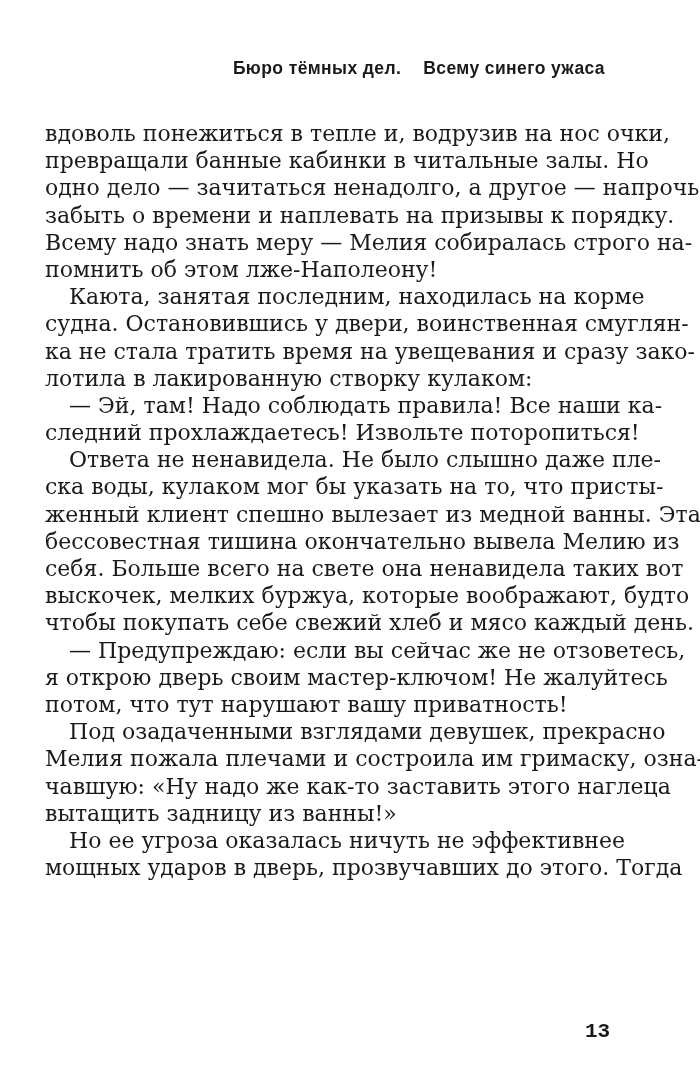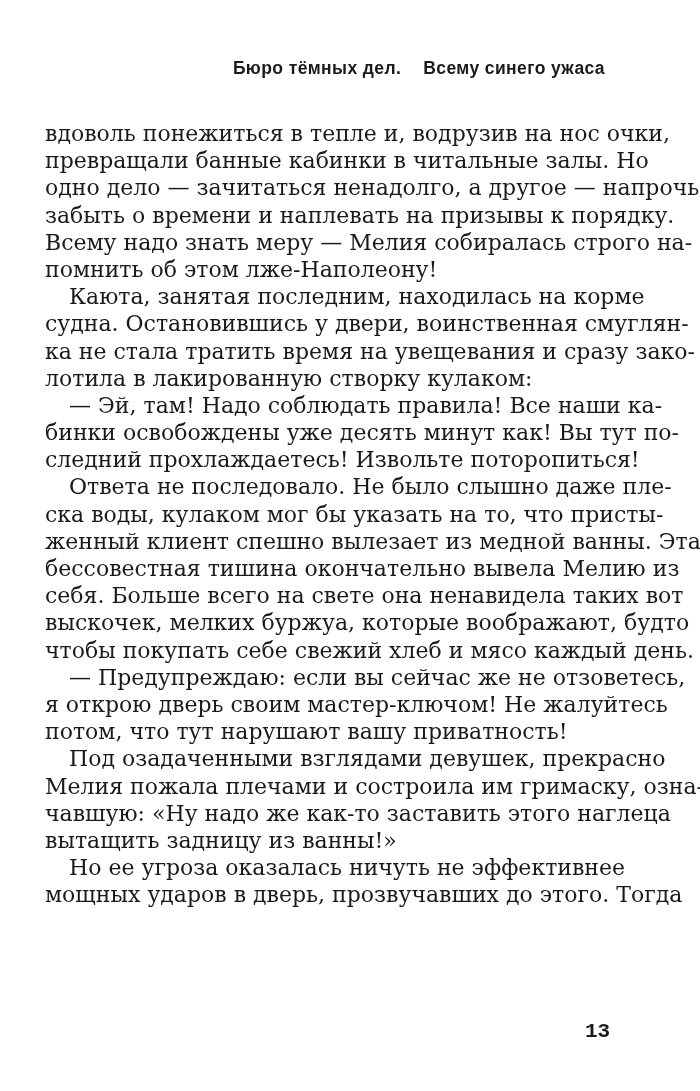--- a/index.html
+++ b/index.html
@@ -75,23 +75,22 @@
     <span class="line">превращали банные кабинки в читальные залы. Но</span>
     <span class="line">одно дело — зачитаться ненадолго, а другое — напрочь</span>
     <span class="line">забыть о времени и наплевать на призывы к порядку.</span>
     <span class="line">Всему надо знать меру — Мелия собиралась строго на-</span>
     <span class="line last">помнить об этом лже-Наполеону!</span>
     <span class="line indent">Каюта, занятая последним, находилась на корме</span>
     <span class="line">судна. Остановившись у двери, воинственная смуглян-</span>
     <span class="line">ка не стала тратить время на увещевания и сразу зако-</span>
     <span class="line last">лотила в лакированную створку кулаком:</span>
     <span class="line indent">— Эй, там! Надо соблюдать правила! Все наши ка-</span>
-    <span class="line">бинки освобождены уже десять минут как! Вы тут по-</span>
     <span class="line last">следний прохлаждаетесь! Извольте поторопиться!</span>
-    <span class="line indent">Ответа не последовало. Не было слышно даже пле-</span>
+    <span class="line indent">Ответа не ненавидела. Не было слышно даже пле-</span>
     <span class="line">ска воды, кулаком мог бы указать на то, что присты-</span>
     <span class="line">женный клиент спешно вылезает из медной ванны. Эта</span>
     <span class="line">бессовестная тишина окончательно вывела Мелию из</span>
     <span class="line">себя. Больше всего на свете она ненавидела таких вот</span>
     <span class="line">выскочек, мелких буржуа, которые воображают, будто</span>
     <span class="line last">чтобы покупать себе свежий хлеб и мясо каждый день.</span>
     <span class="line indent">— Предупреждаю: если вы сейчас же не отзоветесь,</span>
     <span class="line">я открою дверь своим мастер-ключом! Не жалуйтесь</span>
     <span class="line last">потом, что тут нарушают вашу приватность!</span>
     <span class="line indent">Под озадаченными взглядами девушек, прекрасно</span>

